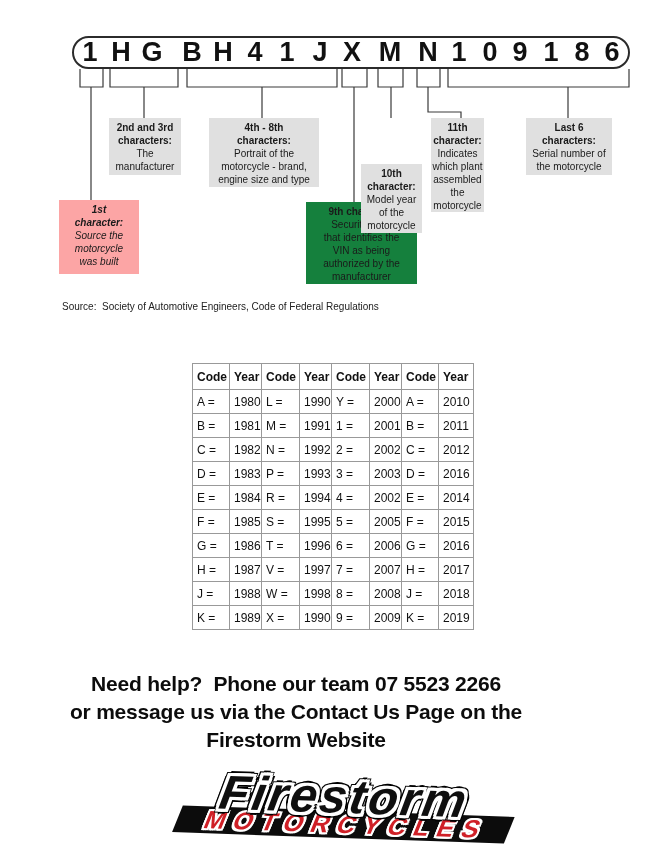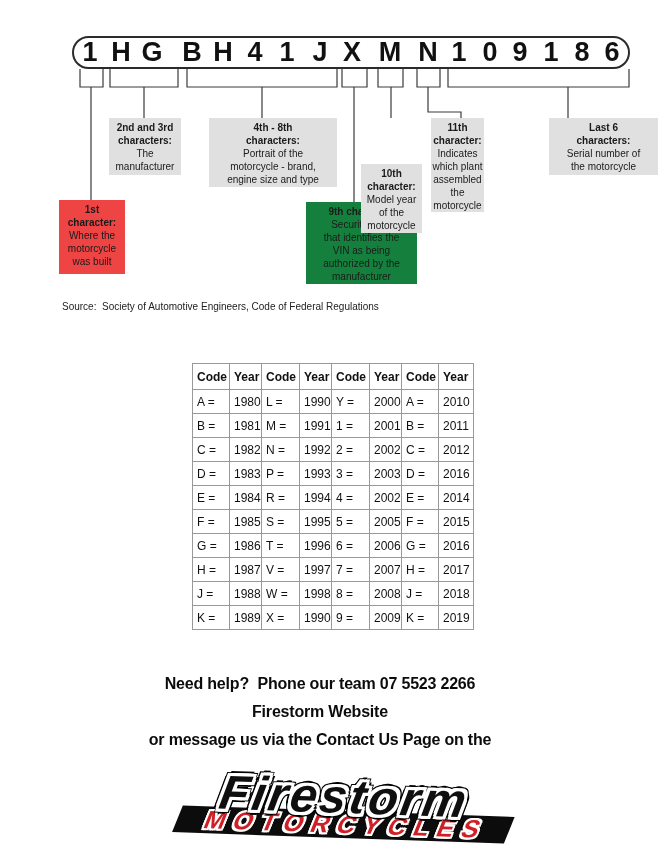--- a/index.html
+++ b/index.html
@@ -26,22 +26,22 @@
 
   
   #year-table{position:absolute;left:192px;top:363px;border-collapse:collapse;}
   #year-table th,#year-table td{border:1px solid #999;font-size:12px;
         padding:0 0 0 4px;text-align:left;color:#111;box-sizing:border-box;}
   #year-table th{font-weight:bold;height:26px;}
   #year-table td{height:24px;font-weight:normal;}
 
   
   #help-text{position:absolute;left:0;top:670px;width:592px;text-align:center;
-             font-size:16px;font-weight:bold;line-height:28px;color:#0c0c0c;
-             letter-spacing:-0.2px;white-space:pre;padding-left:24px;}
+             font-size:21px;font-weight:bold;line-height:28px;color:#0c0c0c;
+             letter-spacing:-0.2px;white-space:pre;}
 
   
   #logo{position:absolute;left:344px;top:774px;transform:translateX(-50%) rotate(2deg);
         width:380px;text-align:center;}
   #logo-word{position:relative;z-index:2;display:inline-block;
         font-style:italic;font-weight:bold;font-size:48px;line-height:46px;
         letter-spacing:3px;color:#0f0f0f;transform:skewX(-8deg);
         text-shadow:
           -3px -3px 0 #fff, 3px -3px 0 #fff, -3px 3px 0 #fff, 3px 3px 0 #fff,
           0 -3px 0 #fff, 0 3px 0 #fff, -3px 0 0 #fff, 3px 0 0 #fff,
@@ -86,34 +86,34 @@
       M80 69 L80 87 L103 87 L103 69   M91 87 L91 200
       M110 69 L110 87 L178 87 L178 69 M144 87 L144 118
       M187 69 L187 87 L337 87 L337 69 M262 87 L262 118
       M342 69 L342 87 L367 87 L367 69 M354 87 L354 202
       M378 69 L378 87 L403 87 L403 69 M391 87 L391 118
       M417 69 L417 87 L440 87 L440 69 M428 87 L428 112 L461 112 L461 118
       M448 69 L448 87 L629 87 L629 69 M568 87 L568 118"></path>
   </svg>
 
   <div id="annotations">
-      <div class="anno" style="left: 59px; top: 200px; width: 66px; min-height: 74px; background: #ef4444;">
+      <div class="anno" style="left: 59px; top: 200px; width: 80px; min-height: 74px; background: #fca5a5; font-style: italic;">
         <div class="t">1st</div>
         <div class="t">character:</div>
-        <div>Where the</div>
+        <div>Source the</div>
         <div>motorcycle</div>
         <div>was built</div>
       </div>
       <div class="anno" style="left: 109px; top: 118px; width: 72px; min-height: 57px; background: rgb(224, 224, 224);">
         <div class="t">2nd and 3rd</div>
         <div class="t">characters:</div>
         <div>The</div>
         <div>manufacturer</div>
       </div>
-      <div class="anno" style="left: 209px; top: 118px; width: 128px; min-height: 69px; background: rgb(224, 224, 224);">
+      <div class="anno" style="left: 209px; top: 118px; width: 110px; min-height: 69px; background: rgb(224, 224, 224);">
         <div class="t">4th - 8th</div>
         <div class="t">characters:</div>
         <div>Portrait of the</div>
         <div>motorcycle - brand,</div>
         <div>engine size and type</div>
       </div>
       <div class="anno" style="left: 306px; top: 202px; width: 111px; min-height: 82px; background: #15803d;">
         <div class="t">9th character:</div>
         <div>Security code</div>
         <div>that identifies the</div>
@@ -130,21 +130,21 @@
       </div>
       <div class="anno" style="left: 431px; top: 118px; width: 53px; min-height: 92px; background: rgb(224, 224, 224);">
         <div class="t">11th</div>
         <div class="t">character:</div>
         <div>Indicates</div>
         <div>which plant</div>
         <div>assembled</div>
         <div>the</div>
         <div>motorcycle</div>
       </div>
-      <div class="anno" style="left: 549px; top: 118px; width: 109px; min-height: 57px; background: rgb(224, 224, 224);">
+      <div class="anno" style="left: 526px; top: 118px; width: 86px; min-height: 57px; background: rgb(224, 224, 224);">
         <div class="t">Last 6</div>
         <div class="t">characters:</div>
         <div>Serial number of</div>
         <div>the motorcycle</div>
       </div>
     </div>
 
   <div id="source-note">Source:  Society of Automotive Engineers, Code of Federal Regulations</div>
 
   <table id="year-table">
@@ -267,21 +267,21 @@
           <td>X =</td>
           <td>1990</td>
           <td>9 =</td>
           <td>2009</td>
           <td>K =</td>
           <td>2019</td>
         </tr>
       </tbody>
   </table>
 
-  <div id="help-text"><div>Need help?  Phone our team 07 5523 2266</div><div>Firestorm Website</div><div>or message us via the Contact Us Page on the</div></div>
+  <div id="help-text"><div>Need help?  Phone our team 07 5523 2266</div><div>or message us via the Contact Us Page on the</div><div>Firestorm Website</div></div>
 
   <div id="logo">
     <div id="logo-word" style="color: rgb(15, 15, 15);">Firestorm</div>
     <div id="logo-bar" style="background: rgb(12, 12, 12);">
       <span style="color: rgb(207, 32, 39);">MOTORCYCLES</span>
     </div>
   </div>
 
 </div>
 

